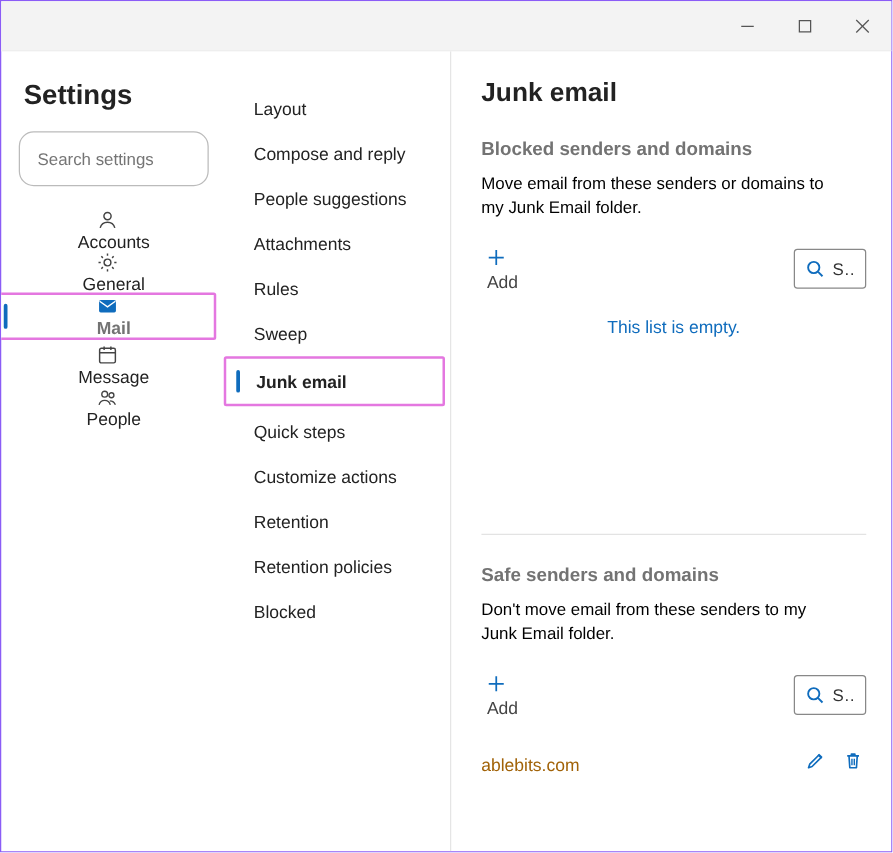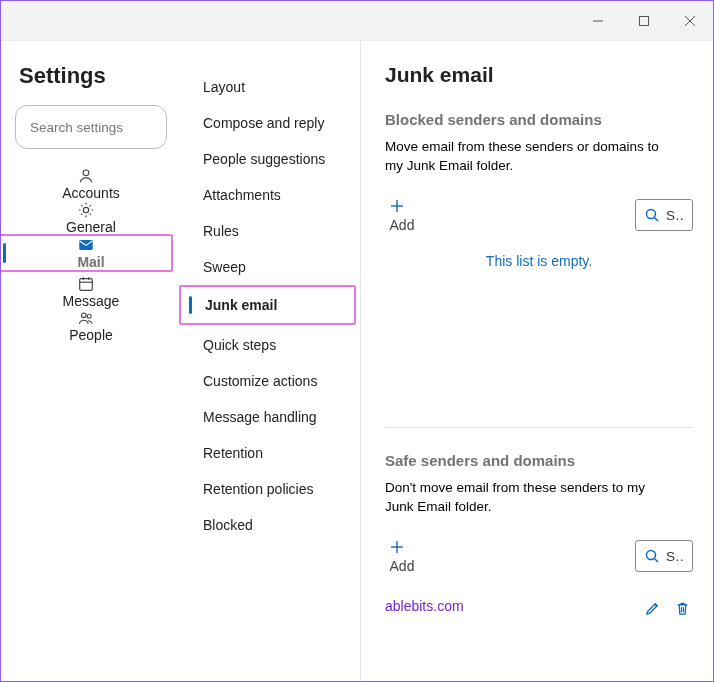--- a/index.html
+++ b/index.html
@@ -45,21 +45,21 @@
   .section-row { display: flex; align-items: center; justify-content: space-between; margin-bottom: 16px;}
   .add-btn { display: flex; align-items: center; color: #444; font-size: 14px; cursor: pointer; padding: 4px 4px; flex-direction: column;}
   .add-btn .plus { color: #0f6cbd; margin-right: 10px; }
   .search-btn { border: 1px solid #888; border-radius: 3px; height: 32px; width: 58px; display: flex; align-items: center; padding: 0 8px; font-size: 13.5px; color: #333; cursor: pointer; overflow: hidden; white-space: nowrap;}
   .search-btn svg { width: 16px; height: 16px; color: #0f6cbd; margin-right: 6px; flex-shrink: 0;}
   .search-btn .tx { overflow: hidden; text-overflow: ellipsis; }
   .empty-text { text-align: center; color: #0f6cbd; font-size: 14px; margin-top: 2px; }
   .section-spacer { height: 140px; }
   .divider { height: 1px; background: #e3e3e3; margin: 18px 0 24px 0; }
 
-  .list-row { display: flex; align-items: flex-start; font-size: 14px; color: #6d28d9; padding: 4px 0;}
+  .list-row { display: flex; align-items: flex-end; font-size: 14px; color: #a16207; padding: 4px 0;}
   .list-row .txt { flex: 1; }
   .row-icon { width: 22px; height: 22px; color: #0f6cbd; display: flex; align-items: center; justify-content: center; cursor: pointer; margin-left: 8px; }
   .row-icon svg { width: 17px; height: 17px; }
 
 </style>
 </head>
 <body>
 
 <div class="window">
   <div class="titlebar">
@@ -168,23 +168,20 @@
       <div class="sub-highlight">
         <div class="sub-item active">
             <span>Junk email</span>
           </div>
       </div>
       <div class="sub-item">
           <span>Quick steps</span>
         </div>
       <div class="sub-item">
           <span>Customize actions</span>
-        </div>
-      <div class="sub-item">
-          <span>Message handling</span>
         </div>
       <div class="sub-item">
           <span>Retention</span>
         </div>
       <div class="sub-item">
           <span>Retention policies</span>
         </div>
       <div class="sub-item">
           <span>Blocked</span>
         </div>

